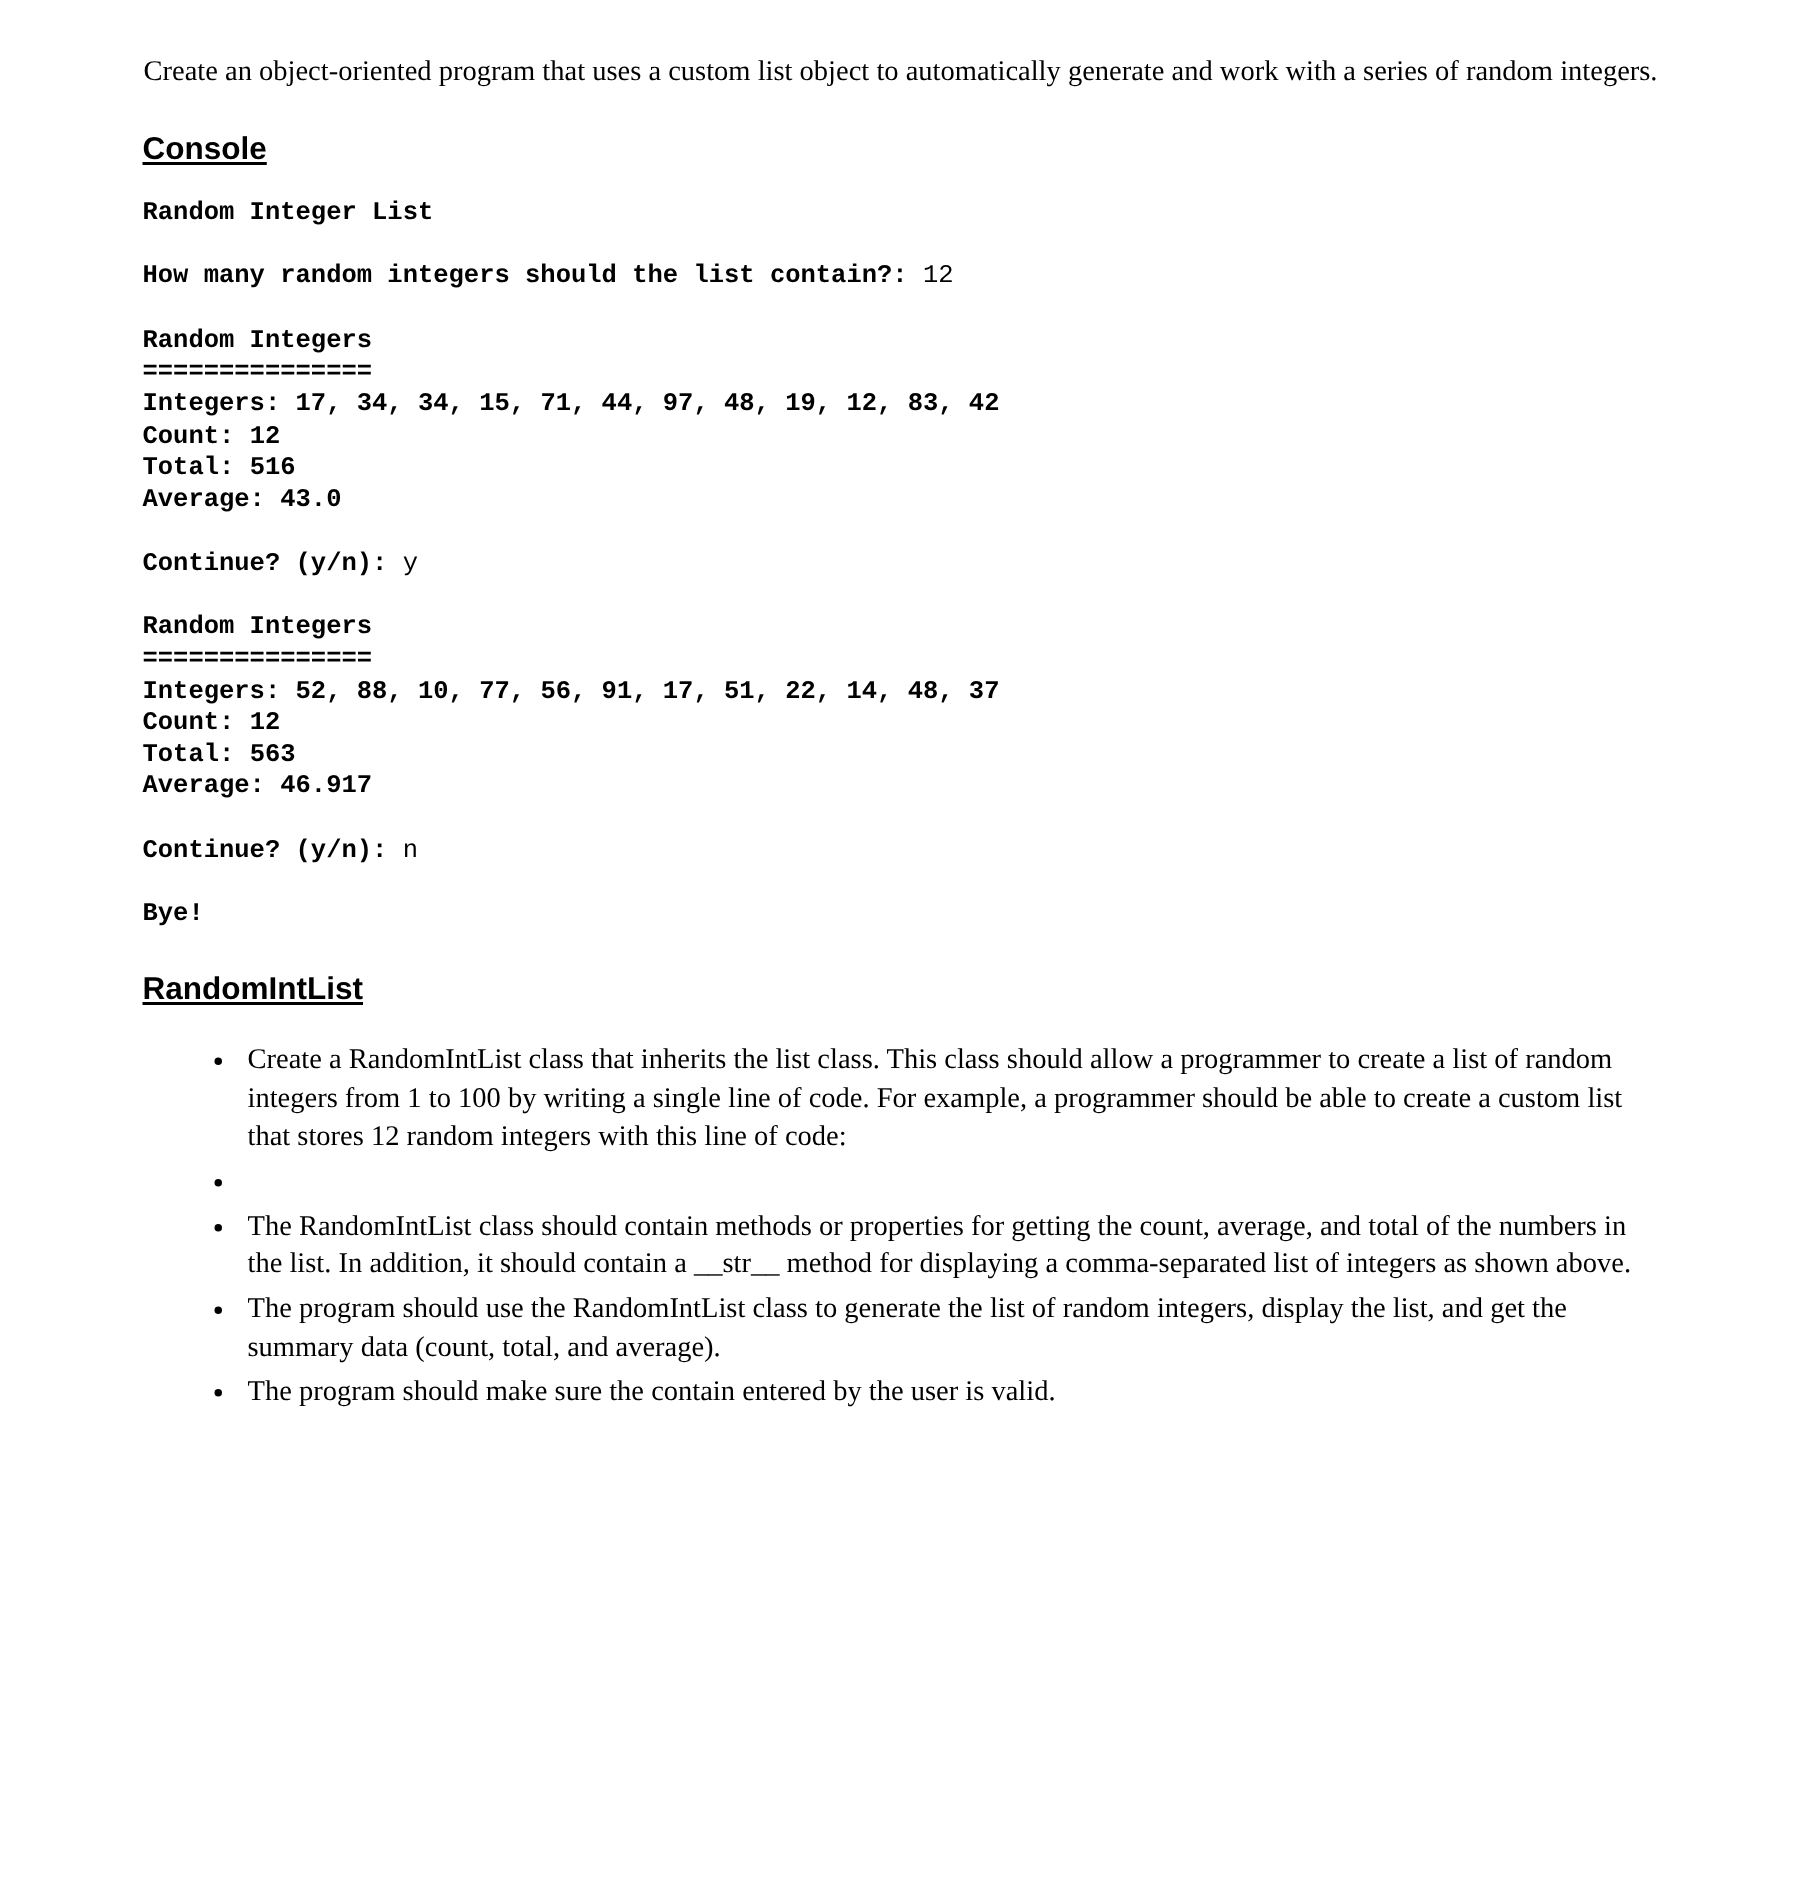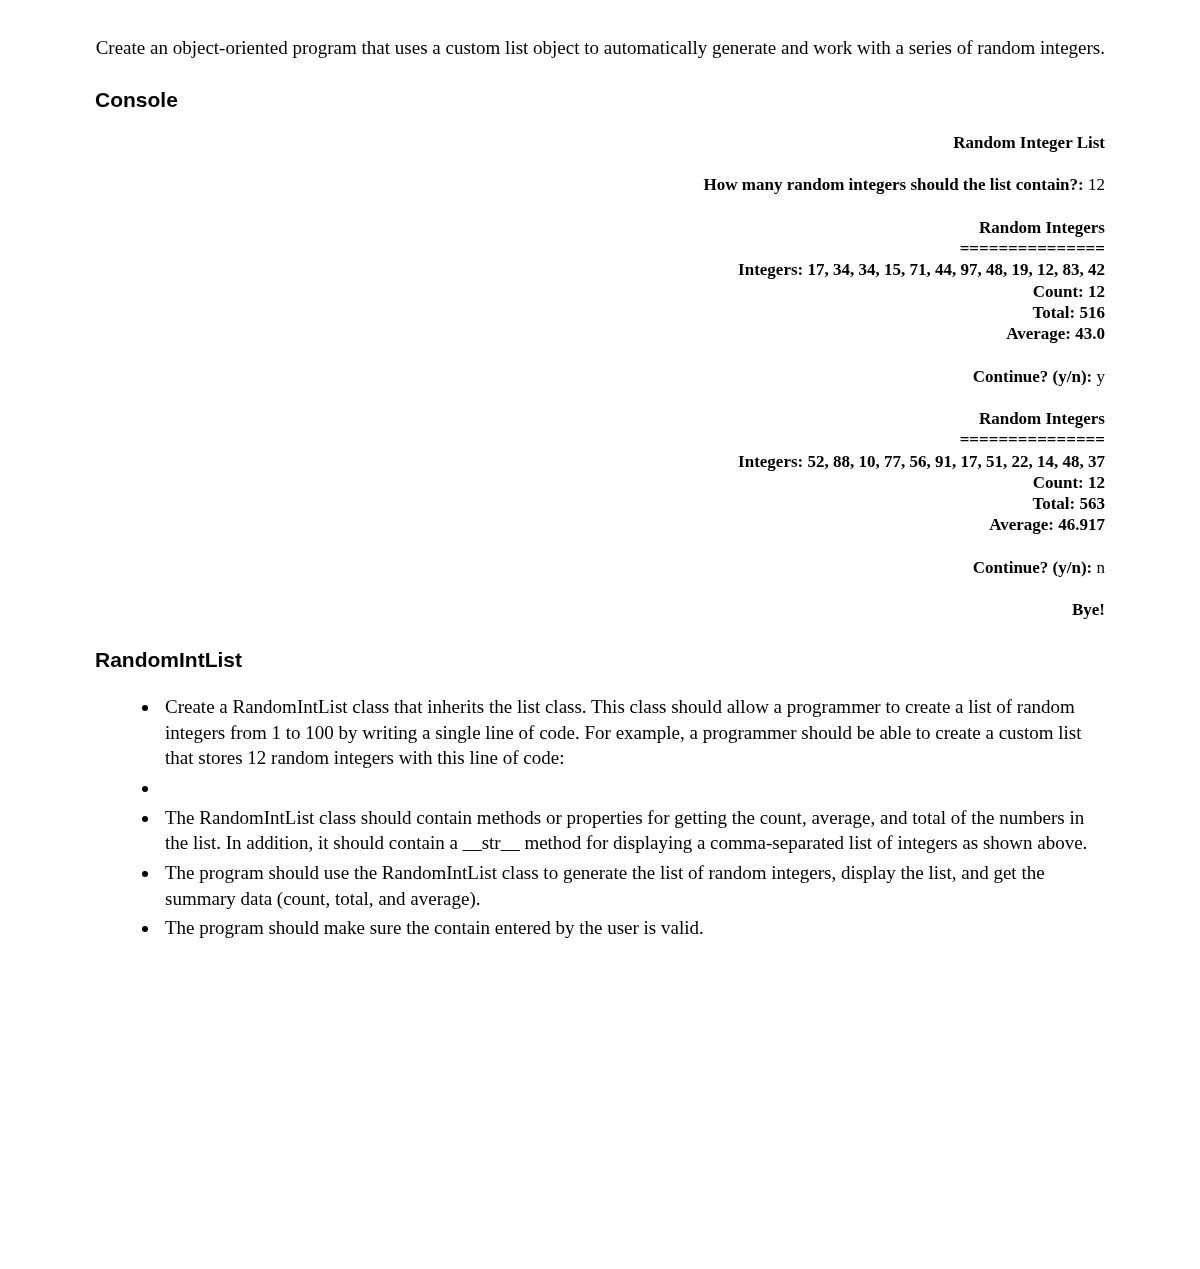--- a/index.html
+++ b/index.html
@@ -15,28 +15,28 @@
     }
     .intro {
       margin-bottom: 15px;
       text-align: right;
     }
     h2 {
       font-family: Arial, Helvetica, sans-serif;
       font-size: 21px;
       font-weight: bold;
       margin: 25px 0 18px 0;
+      text-decoration: underline;
     }
     .console {
-      font-family: Liberation Serif, serif;
+      font-family: Liberation Mono, monospace;
       font-size: 17px;
       line-height: 1.25;
       white-space: pre;
       margin-bottom: 10px;
-      text-align: right;
     }
     .console .bold {
       font-weight: bold;
     }
     .console .normal {
       font-weight: normal;
     }
     ul.specs {
       list-style-type: disc;
       padding-left: 65px;

